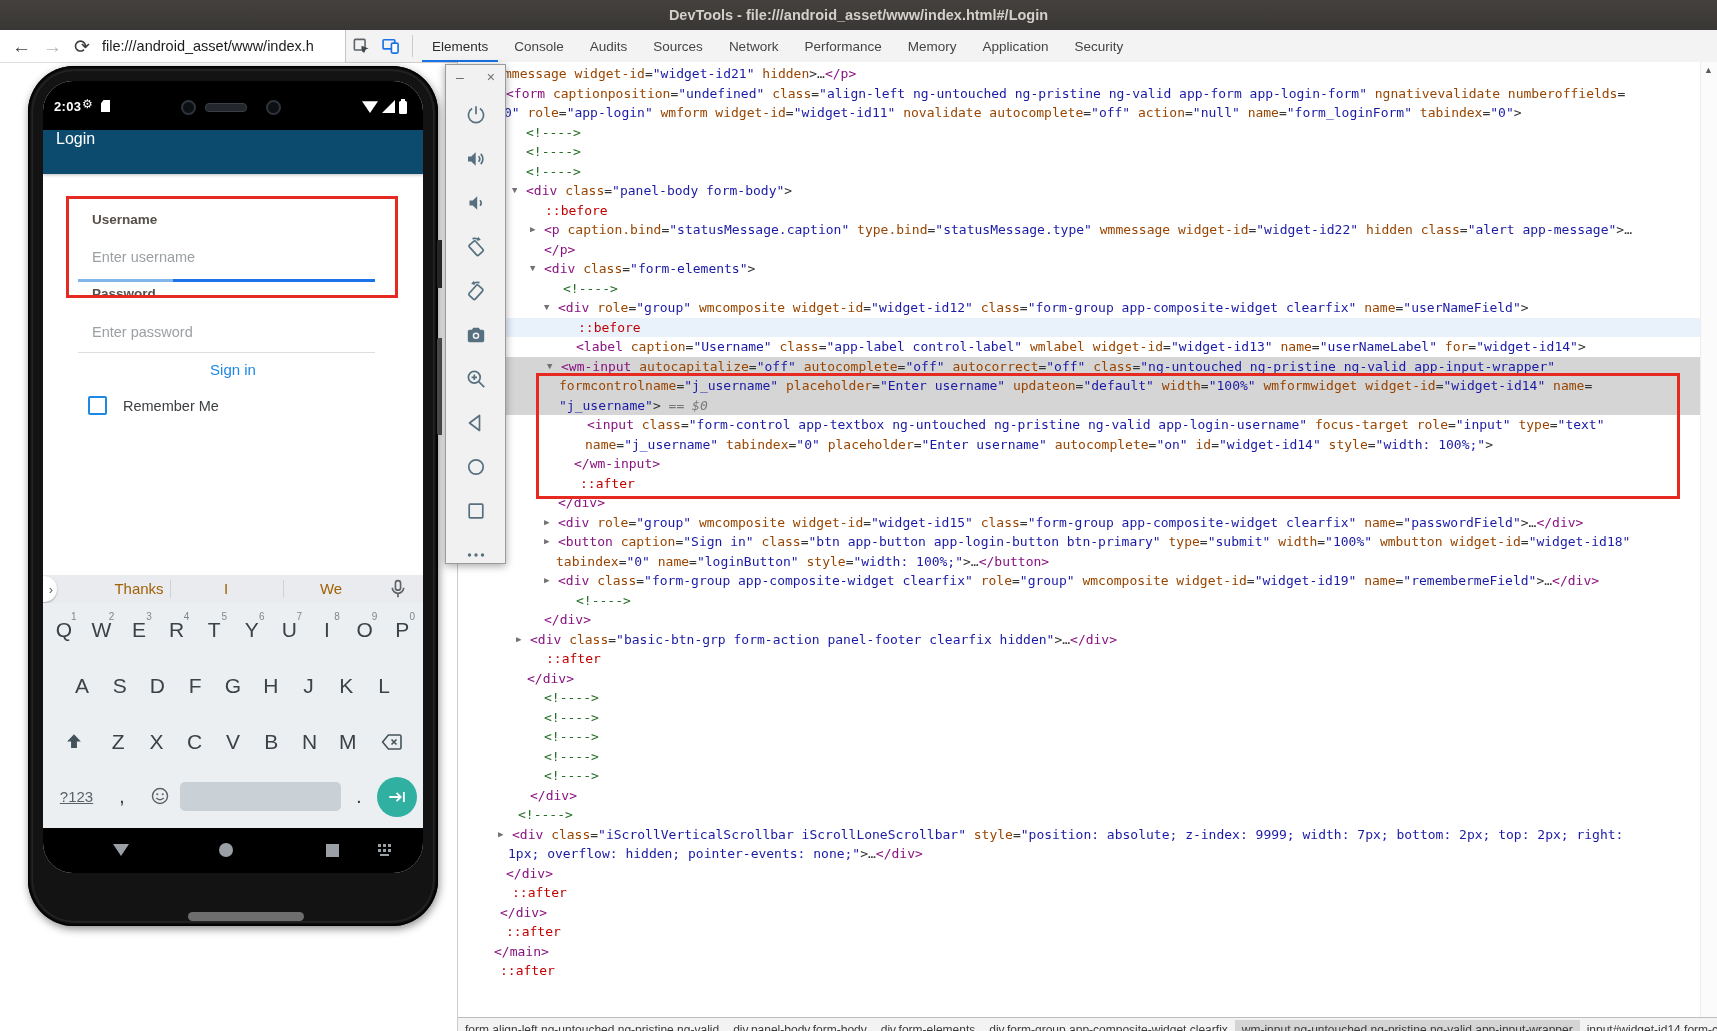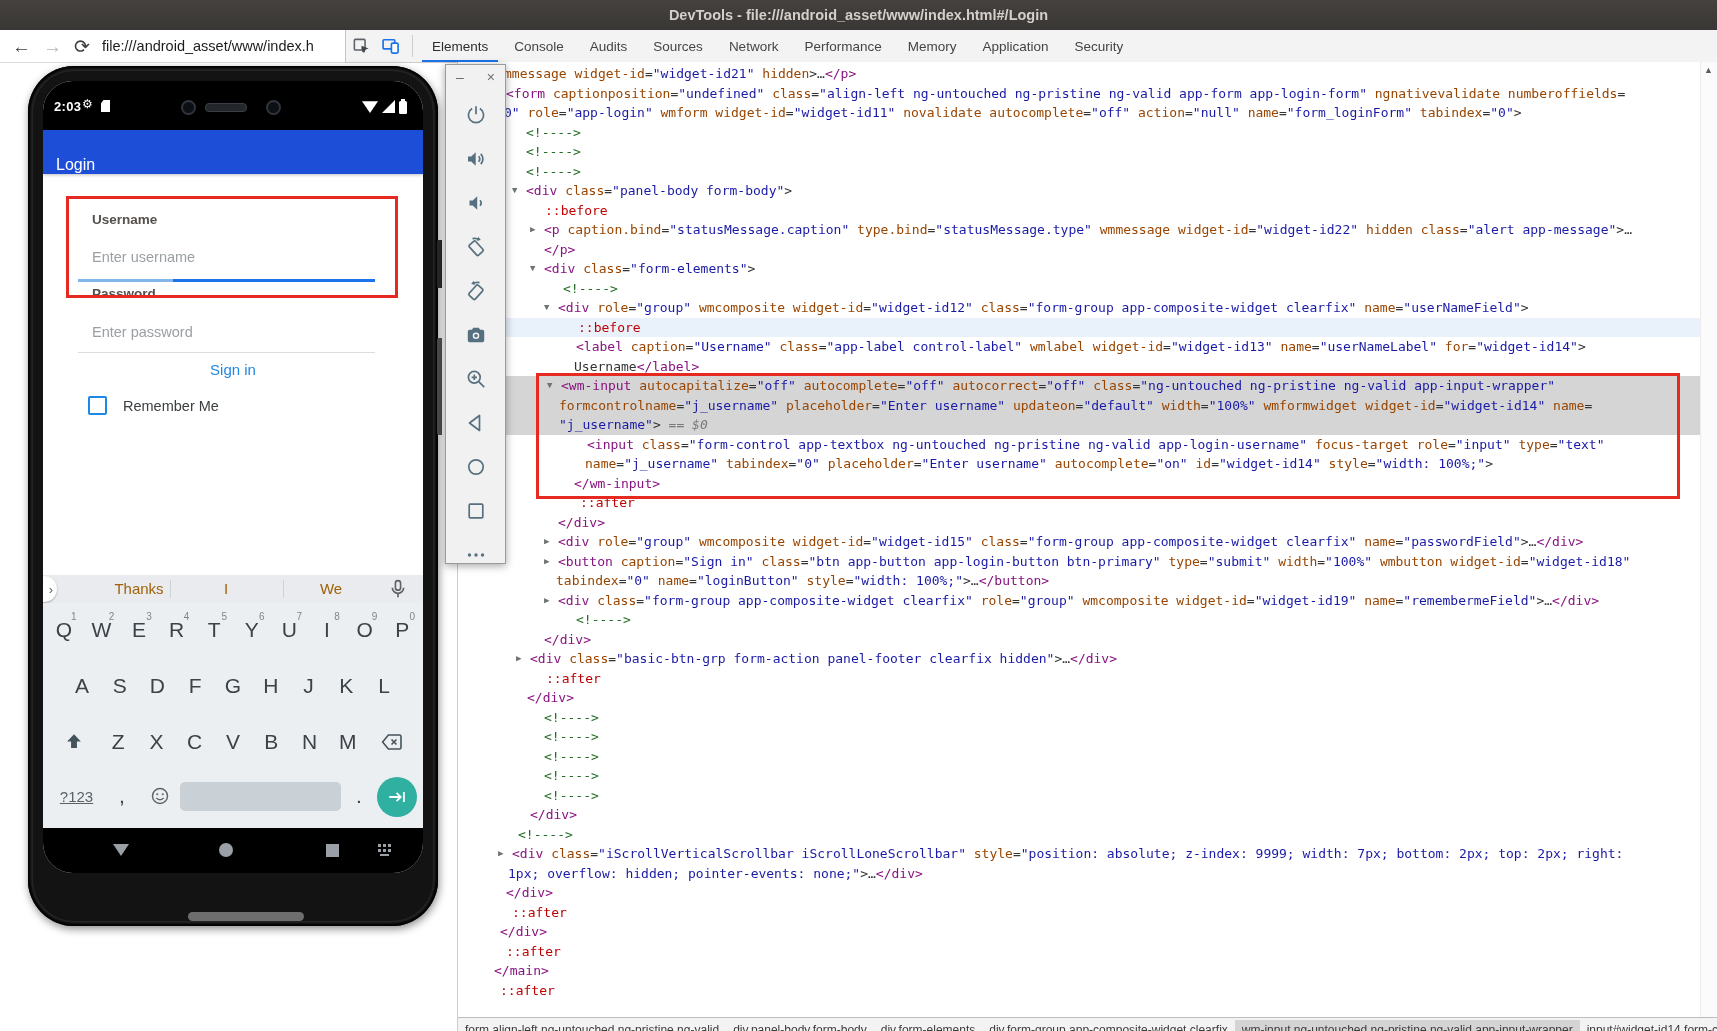--- a/index.html
+++ b/index.html
@@ -32,21 +32,21 @@
   .notch{position:absolute;left:0;top:0;width:380px;height:49px;background:#000;color:#fff;}
   .cam{position:absolute;width:15px;height:15px;border-radius:50%;background:#0c1014;border:2px solid #30353b;box-sizing:border-box;}
   .grille{position:absolute;width:40px;height:7px;border-radius:4px;background:#23272b;border:1px solid #3a3f45;}
   .stime{position:absolute;left:11px;top:18px;font-size:13px;font-weight:bold;letter-spacing:.3px;}
   .sic{position:absolute;top:18px;color:#fff;font-size:12px;line-height:1;}
   .sdcard{position:absolute;width:9px;height:12px;background:#fff;clip-path:polygon(0 28%,28% 0,100% 0,100% 100%,0 100%);}
   .wifi{position:absolute;width:16px;height:13px;background:#fff;clip-path:polygon(50% 100%,0 10%,100% 10%);}
   .signal{position:absolute;width:13px;height:13px;background:#fff;clip-path:polygon(100% 0,100% 100%,0 100%);}
   .batt{position:absolute;width:8px;height:13px;background:#fff;border-radius:1.5px;}
   .batt::before{content:"";position:absolute;left:2px;top:-2px;width:4px;height:2px;background:#fff;}
-  .appbar{position:absolute;left:0;top:49px;width:380px;height:44px;background:#1d4ed8;display:flex;align-items:flex-end;
+  .appbar{position:absolute;left:0;top:49px;width:380px;height:44px;background:#0c4a6e;display:flex;align-items:flex-start;
           box-shadow:0 1px 3px rgba(0,0,0,.25);}
   .appbar .t{color:#fff;font-size:16px;margin-left:13px;}
   .flabel{position:absolute;font-size:13.5px;font-weight:bold;color:#56504b;}
   .fph{position:absolute;font-size:14.5px;color:#9aa0a4;}
   .uline{position:absolute;height:3px;}
   .uline .l1{position:absolute;left:0;top:0;height:3px;background:#82b6ea;}
   .uline .l2{position:absolute;top:0;height:3px;background:#1a73e8;}
   .gline{position:absolute;height:1px;background:#dddddd;}
   .signin{position:absolute;width:380px;text-align:center;color:#1e88e5;font-size:15px;}
   .chk{position:absolute;width:19px;height:19px;border:2.5px solid #1e88e5;border-radius:2px;box-sizing:border-box;background:#fff;}
@@ -338,21 +338,20 @@
       <div class="cl" style="padding-left: 68px;"><span class="tk-c">&lt;!----&gt;</span></div>
       <div class="cl" style="padding-left: 68px;"><span class="ar" style="left: 54px;">▼</span><span class="tk-g">&lt;div </span><span class="tk-a">class</span><span class="tk-p">=</span><span class="tk-v">"panel-body form-body"</span><span class="tk-p">&gt;</span></div>
       <div class="cl" style="padding-left: 87px;"><span class="tk-s">::before</span></div>
       <div class="cl" style="padding-left: 86px;"><span class="ar" style="left: 72px;">▶</span><span class="tk-g">&lt;p </span><span class="tk-a">caption.bind</span><span class="tk-p">=</span><span class="tk-v">"statusMessage.caption"</span><span class="tk-p"> </span><span class="tk-a">type.bind</span><span class="tk-p">=</span><span class="tk-v">"statusMessage.type"</span><span class="tk-p"> </span><span class="tk-a">wmmessage</span><span class="tk-p"> </span><span class="tk-a">widget-id</span><span class="tk-p">=</span><span class="tk-v">"widget-id22"</span><span class="tk-p"> </span><span class="tk-a">hidden</span><span class="tk-p"> </span><span class="tk-a">class</span><span class="tk-p">=</span><span class="tk-v">"alert app-message"</span><span class="tk-p">&gt;…</span></div>
       <div class="cl" style="padding-left: 86px;"><span class="tk-g">&lt;/p&gt;</span></div>
       <div class="cl" style="padding-left: 86px;"><span class="ar" style="left: 72px;">▼</span><span class="tk-g">&lt;div </span><span class="tk-a">class</span><span class="tk-p">=</span><span class="tk-v">"form-elements"</span><span class="tk-p">&gt;</span></div>
       <div class="cl" style="padding-left: 105px;"><span class="tk-c">&lt;!----&gt;</span></div>
       <div class="cl" style="padding-left: 100px;"><span class="ar" style="left: 86px;">▼</span><span class="tk-g">&lt;div </span><span class="tk-a">role</span><span class="tk-p">=</span><span class="tk-v">"group"</span><span class="tk-p"> </span><span class="tk-a">wmcomposite</span><span class="tk-p"> </span><span class="tk-a">widget-id</span><span class="tk-p">=</span><span class="tk-v">"widget-id12"</span><span class="tk-p"> </span><span class="tk-a">class</span><span class="tk-p">=</span><span class="tk-v">"form-group app-composite-widget clearfix"</span><span class="tk-p"> </span><span class="tk-a">name</span><span class="tk-p">=</span><span class="tk-v">"userNameField"</span><span class="tk-p">&gt;</span></div>
       <div class="cl bg-hov" style="padding-left: 120px;"><span class="tk-s">::before</span></div>
       <div class="cl" style="padding-left: 118px;"><span class="tk-g">&lt;label </span><span class="tk-a">caption</span><span class="tk-p">=</span><span class="tk-v">"Username"</span><span class="tk-p"> </span><span class="tk-a">class</span><span class="tk-p">=</span><span class="tk-v">"app-label control-label"</span><span class="tk-p"> </span><span class="tk-a">wmlabel</span><span class="tk-p"> </span><span class="tk-a">widget-id</span><span class="tk-p">=</span><span class="tk-v">"widget-id13"</span><span class="tk-p"> </span><span class="tk-a">name</span><span class="tk-p">=</span><span class="tk-v">"userNameLabel"</span><span class="tk-p"> </span><span class="tk-a">for</span><span class="tk-p">=</span><span class="tk-v">"widget-id14"</span><span class="tk-p">&gt;</span></div>
-      <div class="cl" style="padding-left: 116px;"><span class="tk-p">Username</span><span class="tk-g">&lt;/label&gt;</span></div>
       <div class="cl bg-sel" style="padding-left: 103px;"><span class="ar" style="left: 89px;">▼</span><span class="tk-g">&lt;wm-input </span><span class="tk-a">autocapitalize</span><span class="tk-p">=</span><span class="tk-v">"off"</span><span class="tk-p"> </span><span class="tk-a">autocomplete</span><span class="tk-p">=</span><span class="tk-v">"off"</span><span class="tk-p"> </span><span class="tk-a">autocorrect</span><span class="tk-p">=</span><span class="tk-v">"off"</span><span class="tk-p"> </span><span class="tk-a">class</span><span class="tk-p">=</span><span class="tk-v">"ng-untouched ng-pristine ng-valid app-input-wrapper"</span></div>
       <div class="cl bg-sel" style="padding-left: 101px;"><span class="tk-a">formcontrolname</span><span class="tk-p">=</span><span class="tk-v">"j_username"</span><span class="tk-p"> </span><span class="tk-a">placeholder</span><span class="tk-p">=</span><span class="tk-v">"Enter username"</span><span class="tk-p"> </span><span class="tk-a">updateon</span><span class="tk-p">=</span><span class="tk-v">"default"</span><span class="tk-p"> </span><span class="tk-a">width</span><span class="tk-p">=</span><span class="tk-v">"100%"</span><span class="tk-p"> </span><span class="tk-a">wmformwidget</span><span class="tk-p"> </span><span class="tk-a">widget-id</span><span class="tk-p">=</span><span class="tk-v">"widget-id14"</span><span class="tk-p"> </span><span class="tk-a">name</span><span class="tk-p">=</span></div>
       <div class="cl bg-sel" style="padding-left: 101px;"><span class="tk-v">"j_username"</span><span class="tk-p">&gt; </span><span class="tk-m">== </span><span class="tk-d">$0</span></div>
       <div class="cl" style="padding-left: 129px;"><span class="tk-g">&lt;input </span><span class="tk-a">class</span><span class="tk-p">=</span><span class="tk-v">"form-control app-textbox ng-untouched ng-pristine ng-valid app-login-username"</span><span class="tk-p"> </span><span class="tk-a">focus-target</span><span class="tk-p"> </span><span class="tk-a">role</span><span class="tk-p">=</span><span class="tk-v">"input"</span><span class="tk-p"> </span><span class="tk-a">type</span><span class="tk-p">=</span><span class="tk-v">"text"</span></div>
       <div class="cl" style="padding-left: 127px;"><span class="tk-a">name</span><span class="tk-p">=</span><span class="tk-v">"j_username"</span><span class="tk-p"> </span><span class="tk-a">tabindex</span><span class="tk-p">=</span><span class="tk-v">"0"</span><span class="tk-p"> </span><span class="tk-a">placeholder</span><span class="tk-p">=</span><span class="tk-v">"Enter username"</span><span class="tk-p"> </span><span class="tk-a">autocomplete</span><span class="tk-p">=</span><span class="tk-v">"on"</span><span class="tk-p"> </span><span class="tk-a">id</span><span class="tk-p">=</span><span class="tk-v">"widget-id14"</span><span class="tk-p"> </span><span class="tk-a">style</span><span class="tk-p">=</span><span class="tk-v">"width: 100%;"</span><span class="tk-p">&gt;</span></div>
       <div class="cl" style="padding-left: 116px;"><span class="tk-g">&lt;/wm-input&gt;</span></div>
       <div class="cl" style="padding-left: 122px;"><span class="tk-s">::after</span></div>
       <div class="cl" style="padding-left: 100px;"><span class="tk-g">&lt;/div&gt;</span></div>
       <div class="cl" style="padding-left: 100px;"><span class="ar" style="left: 86px;">▶</span><span class="tk-g">&lt;div </span><span class="tk-a">role</span><span class="tk-p">=</span><span class="tk-v">"group"</span><span class="tk-p"> </span><span class="tk-a">wmcomposite</span><span class="tk-p"> </span><span class="tk-a">widget-id</span><span class="tk-p">=</span><span class="tk-v">"widget-id15"</span><span class="tk-p"> </span><span class="tk-a">class</span><span class="tk-p">=</span><span class="tk-v">"form-group app-composite-widget clearfix"</span><span class="tk-p"> </span><span class="tk-a">name</span><span class="tk-p">=</span><span class="tk-v">"passwordField"</span><span class="tk-p">&gt;…</span><span class="tk-g">&lt;/div&gt;</span></div>
       <div class="cl" style="padding-left: 100px;"><span class="ar" style="left: 86px;">▶</span><span class="tk-g">&lt;button </span><span class="tk-a">caption</span><span class="tk-p">=</span><span class="tk-v">"Sign in"</span><span class="tk-p"> </span><span class="tk-a">class</span><span class="tk-p">=</span><span class="tk-v">"btn app-button app-login-button btn-primary"</span><span class="tk-p"> </span><span class="tk-a">type</span><span class="tk-p">=</span><span class="tk-v">"submit"</span><span class="tk-p"> </span><span class="tk-a">width</span><span class="tk-p">=</span><span class="tk-v">"100%"</span><span class="tk-p"> </span><span class="tk-a">wmbutton</span><span class="tk-p"> </span><span class="tk-a">widget-id</span><span class="tk-p">=</span><span class="tk-v">"widget-id18"</span></div>

